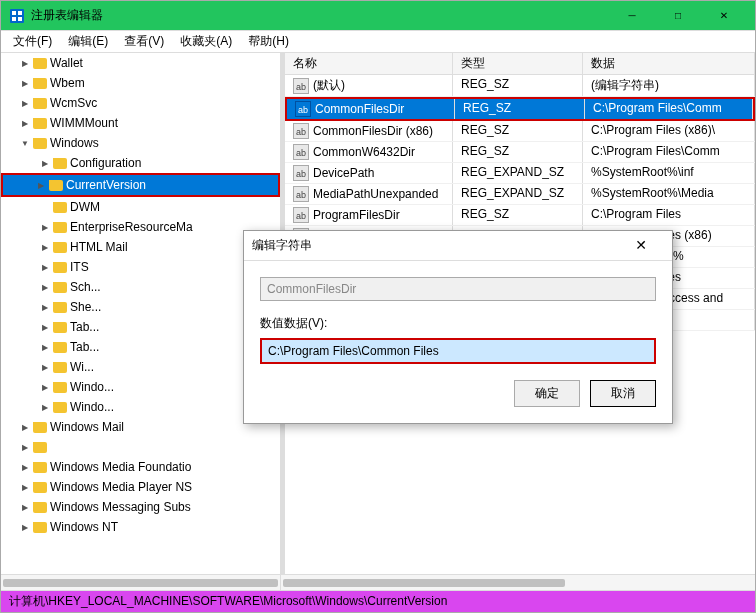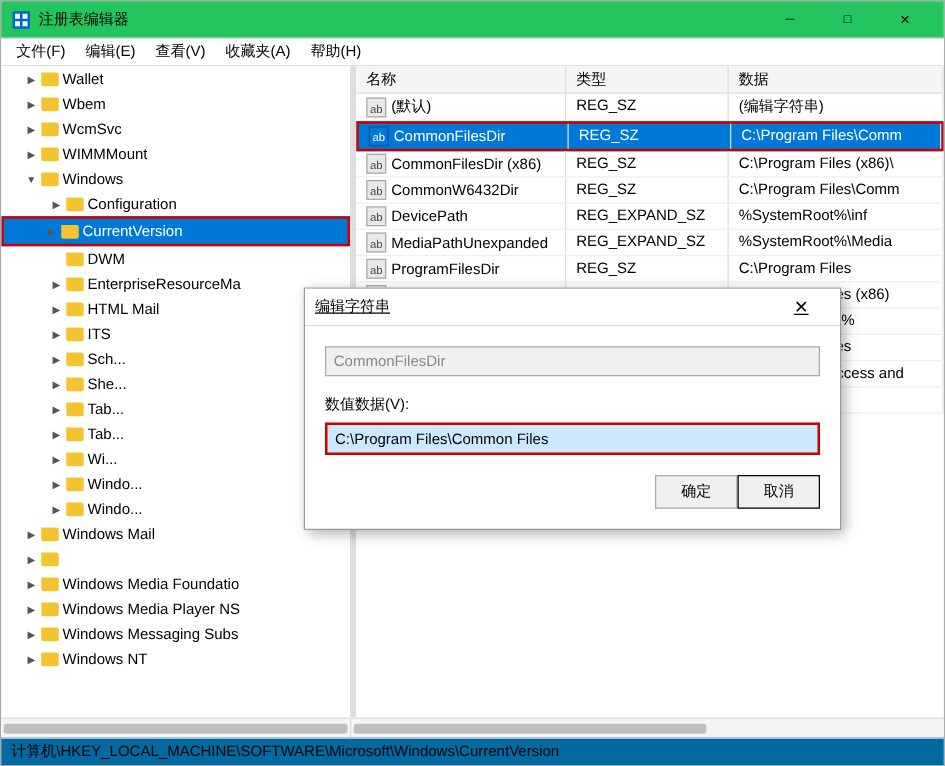--- a/index.html
+++ b/index.html
@@ -39,33 +39,33 @@
     .reg-row.selected { background: #0078d7; color: #fff; }
     .reg-row .reg-col { padding: 2px 8px; }
     
     
     .tree-item { display: flex; align-items: center; padding: 2px 0; cursor: pointer; white-space: nowrap; overflow: hidden; }
     .tree-item.selected { background: #0078d7; color: #fff; }
     .tree-item .expand-icon { width: 16px; height: 16px; display: inline-flex; align-items: center; justify-content: center; flex-shrink: 0; font-size: 8px; color: #555; }
     .tree-item .label { overflow: hidden; text-overflow: ellipsis; font-size: 12px; }
     
     
-    .statusbar { height: 22px; background: #0369a1; border-top: 1px solid #ddd; display: flex; align-items: center; padding: 0 8px; font-size: 11px; color: #000; }
+    .statusbar { height: 22px; background: #d946ef; border-top: 1px solid #ddd; display: flex; align-items: center; padding: 0 8px; font-size: 11px; color: #000; }
     
     
     .dialog-overlay { position: fixed; top: 0; left: 0; width: 756px; height: 613px; display: flex; align-items: center; justify-content: center; z-index: 100; pointer-events: none; }
     .dialog { width: 430px; background: #fff; border: 1px solid #999; box-shadow: 3px 3px 10px rgba(0,0,0,0.3); pointer-events: all; position: relative; top: 20px; left: 80px; }
-    .dialog-titlebar { height: 30px; background: #fff; display: flex; align-items: center; padding: 0 8px; border-bottom: 1px solid #ddd; text-decoration: underline; }
+    .dialog-titlebar { height: 30px; background: #fff; display: flex; align-items: center; padding: 0 8px; border-bottom: 1px solid #ddd; }
     .dialog-title { flex: 1; font-size: 12px; color: #000; }
     .dialog-close { width: 46px; height: 30px; display: flex; align-items: center; justify-content: center; cursor: pointer; font-size: 14px; }
     .dialog-body { padding: 16px; }
     .dialog-label { font-size: 12px; color: #000; margin-bottom: 6px; }
     .dialog-input { width: 100%; padding: 4px 6px; border: 1px solid #aaa; font-size: 12px; margin-bottom: 14px; outline: none; }
     .dialog-input-highlighted { width: 100%; padding: 4px 6px; border: 2px solid #cc0000; font-size: 12px; background: #cce8ff; outline: none; }
-    .dialog-buttons { display: flex; justify-content: flex-end; gap: 0; margin-top: 16px; }
+    .dialog-buttons { display: flex; justify-content: flex-end; gap: 10px; margin-top: 16px; }
     .dialog-btn { padding: 4px 20px; background: #f0f0f0; border: 1px solid #000000; cursor: pointer; font-size: 12px; min-width: 60px; text-align: center; }
     .dialog-btn.default { background: #f0f0f0; border: 1px solid #aaa; }
     
     
     .reg-icon { display: inline-block; width: 16px; height: 16px; background: #e8e8e8; border: 1px solid #aaa; font-size: 9px; text-align: center; line-height: 16px; color: #444; margin-right: 4px; flex-shrink: 0; }
     .reg-icon-blue { display: inline-block; width: 16px; height: 16px; background: #0078d7; border: 1px solid #0050a0; font-size: 9px; text-align: center; line-height: 16px; color: #fff; margin-right: 4px; flex-shrink: 0; }
 
     
     .splitter { width: 4px; background: #ddd; cursor: col-resize; }
   </style>

